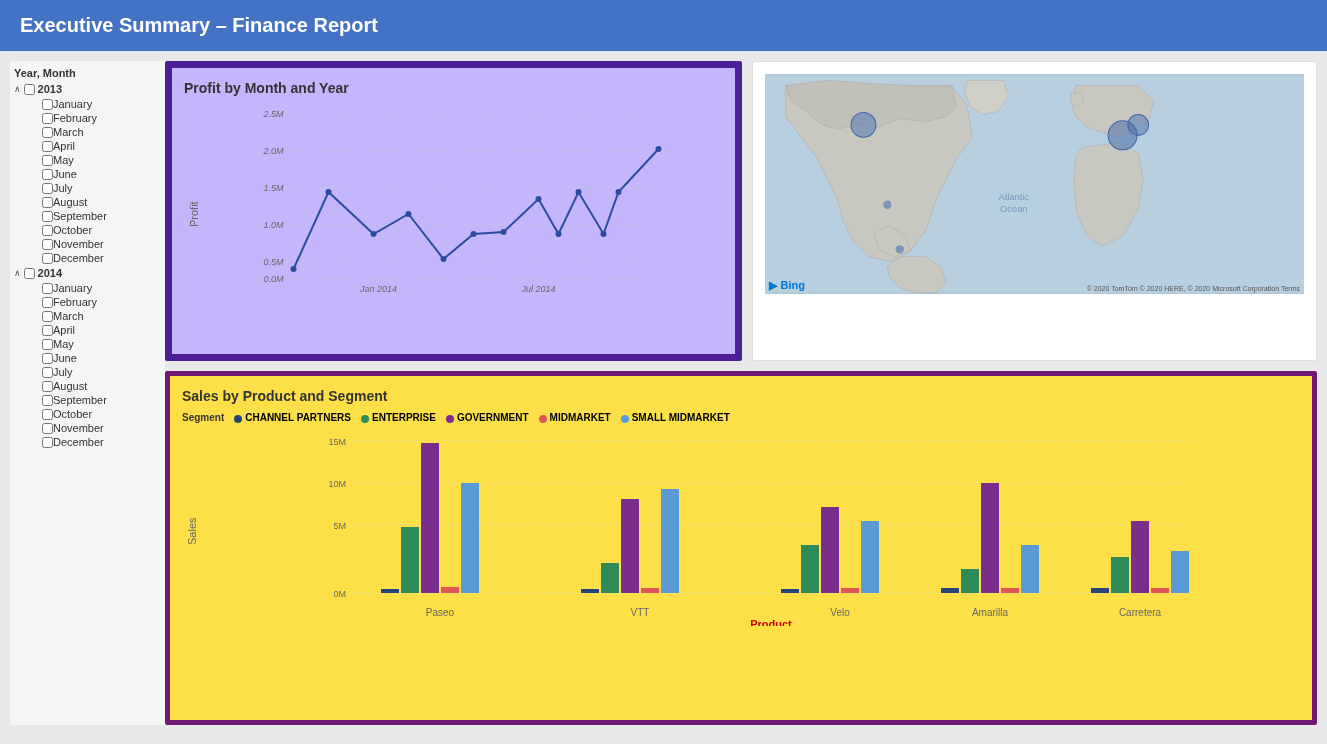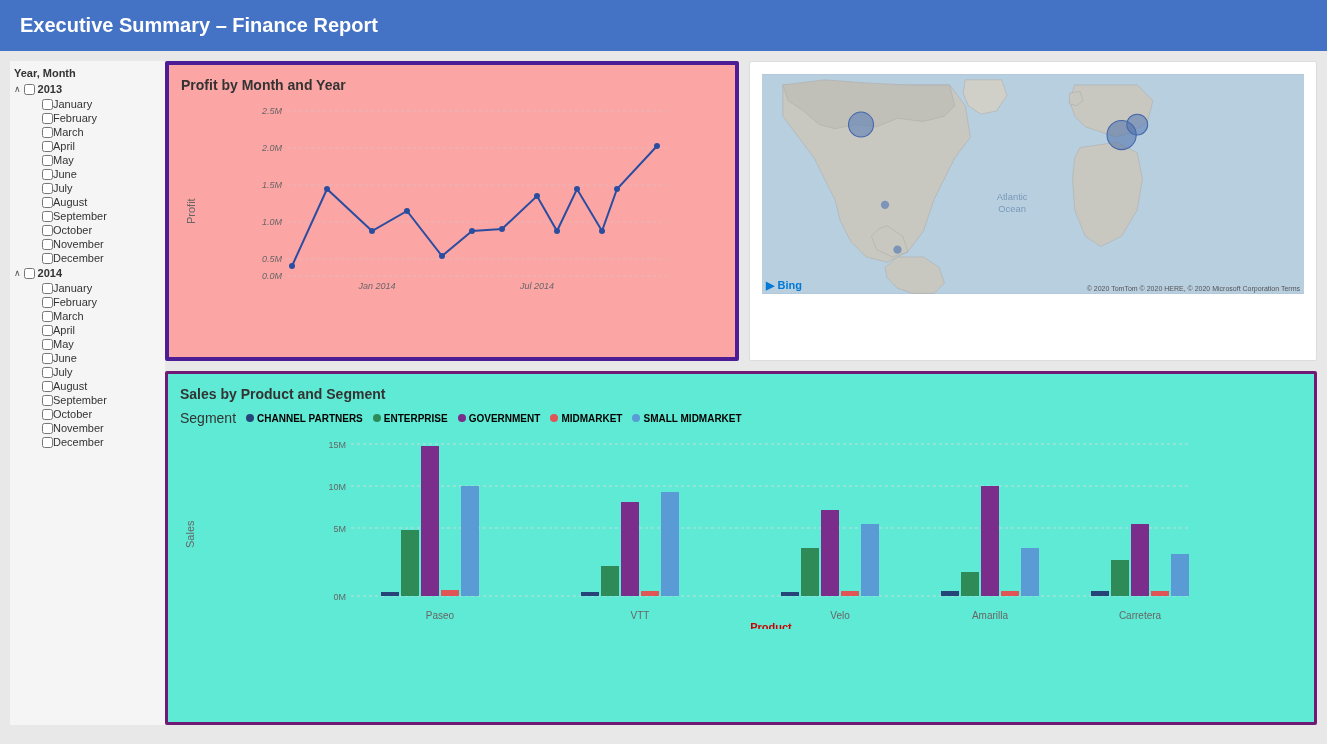--- a/index.html
+++ b/index.html
@@ -87,22 +87,22 @@
       gap: 10px;
     }
 
     .top-row {
       display: flex;
       gap: 10px;
       height: 300px;
     }
 
     .chart-panel {
-      background: #fca5a5;
-      border: 4px solid #4c1d95;
+      background: #c4b5fd;
+      border: 7px solid #4c1d95;
       border-radius: 2px;
       padding: 12px;
       flex: 1;
     }
 
     .map-panel {
       background: white;
       border: 1px solid #ddd;
       border-radius: 2px;
       padding: 12px;
@@ -110,22 +110,22 @@
     }
 
     .panel-title {
       font-size: 14px;
       font-weight: bold;
       color: #333;
       margin-bottom: 8px;
     }
 
     .bottom-panel {
-      background: #5eead4;
-      border: 3px solid #701a75;
+      background: #fde047;
+      border: 5px solid #701a75;
       border-radius: 2px;
       padding: 12px;
       flex: 1;
     }
 
     
     .line-chart-container {
       display: flex;
       height: 220px;
     }
@@ -205,38 +205,38 @@
       align-items: center;
       gap: 10px;
       margin-bottom: 8px;
       flex-wrap: wrap;
       font-size: 10px;
       font-weight: bold;
     }
 
     .legend-item {
       display: flex;
-      align-items: center;
+      align-items: flex-end;
       gap: 3px;
     }
 
     .legend-dot {
       width: 8px;
       height: 8px;
       border-radius: 50%;
     }
 
     .bar-chart-container {
       display: flex;
       height: 200px;
     }
 
     .segment-label {
-      font-weight: normal;
-      font-size: 14px;
+      font-weight: bold;
+      font-size: 10px;
       color: #333;
     }
   </style>
 </head>
 <body>
 
 <div class="header">
   <span>Executive Summary – Finance Report</span>
 </div>
 

